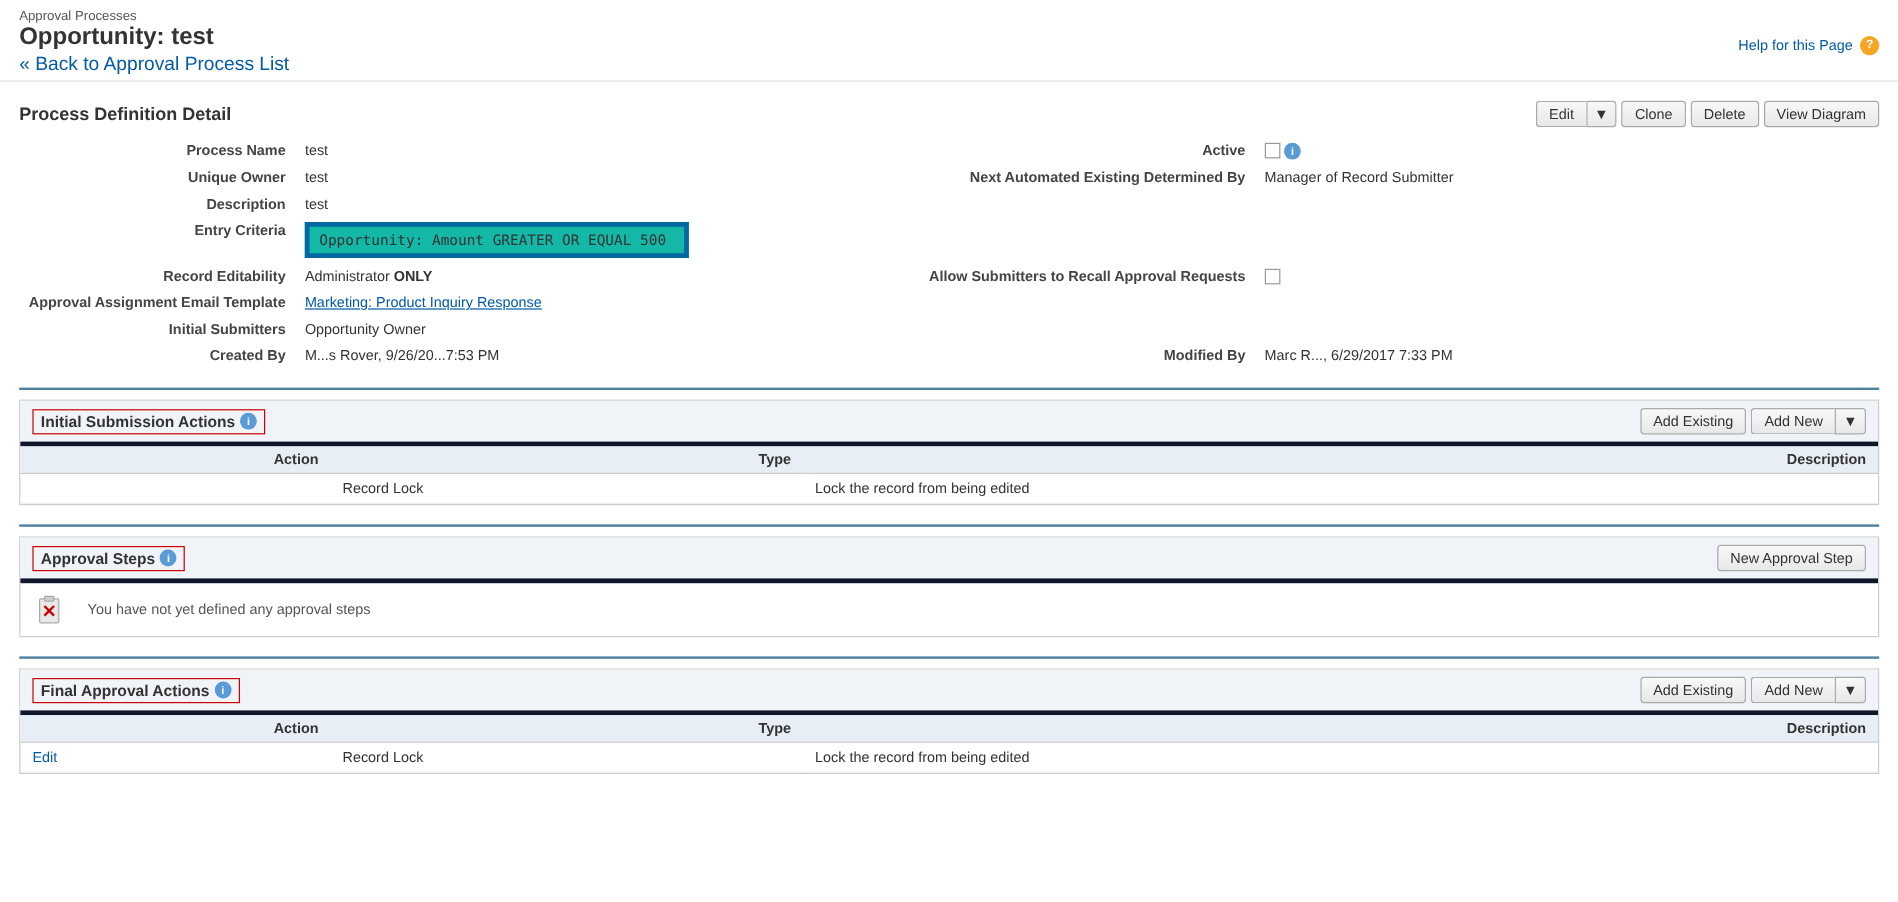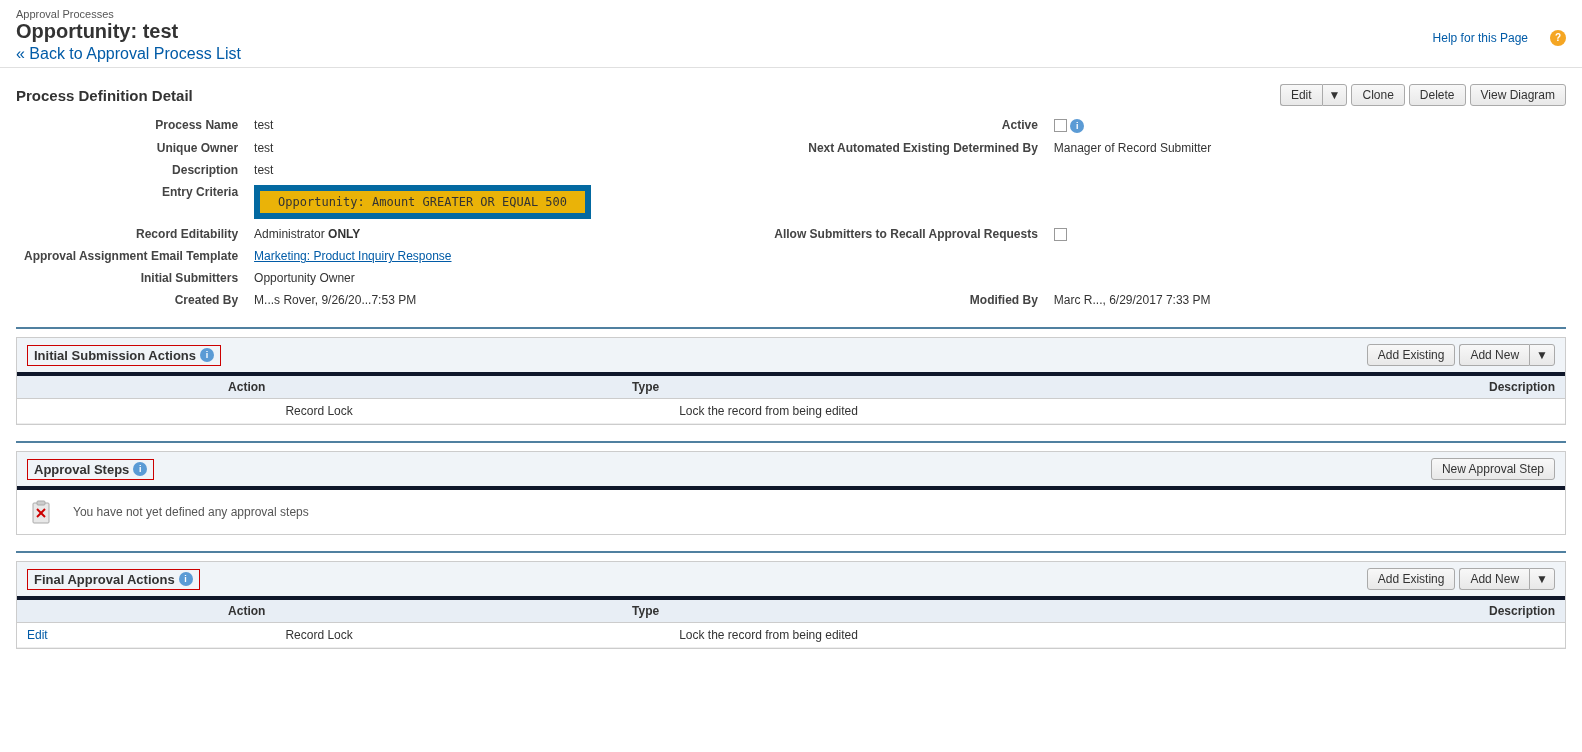--- a/index.html
+++ b/index.html
@@ -26,21 +26,21 @@
       font-size: 16px;
       color: #015ba7;
       text-decoration: none;
     }
     .top-left .back-link::before {
       content: "« ";
     }
     .top-right {
       display: flex;
       align-items: center;
-      gap: 20px;
+      gap: 4px;
       padding-top: 4px;
     }
     .help-link {
       color: #015ba7;
       text-decoration: none;
       font-size: 12px;
     }
     .help-icon {
       display: inline-block;
       width: 16px;
@@ -116,27 +116,27 @@
       font-weight: bold;
       color: #444;
       width: 200px;
       white-space: nowrap;
     }
     .detail-table .value-cell {
       color: #333;
       min-width: 200px;
     }
     .entry-criteria-box {
-      border: 6px solid #0369a1;
-      padding: 4px 18px;
+      border: 4px solid #0369a1;
+      padding: 4px 8px;
       font-family: monospace;
       font-size: 12px;
       display: inline-block;
       min-width: 320px;
-      background: #eab308;
+      background: #14b8a6;
     }
     .link-blue {
       color: #015ba7;
       text-decoration: underline;
       cursor: pointer;
     }
 
     
     .subsection {
       border: 1px solid #ccc;

